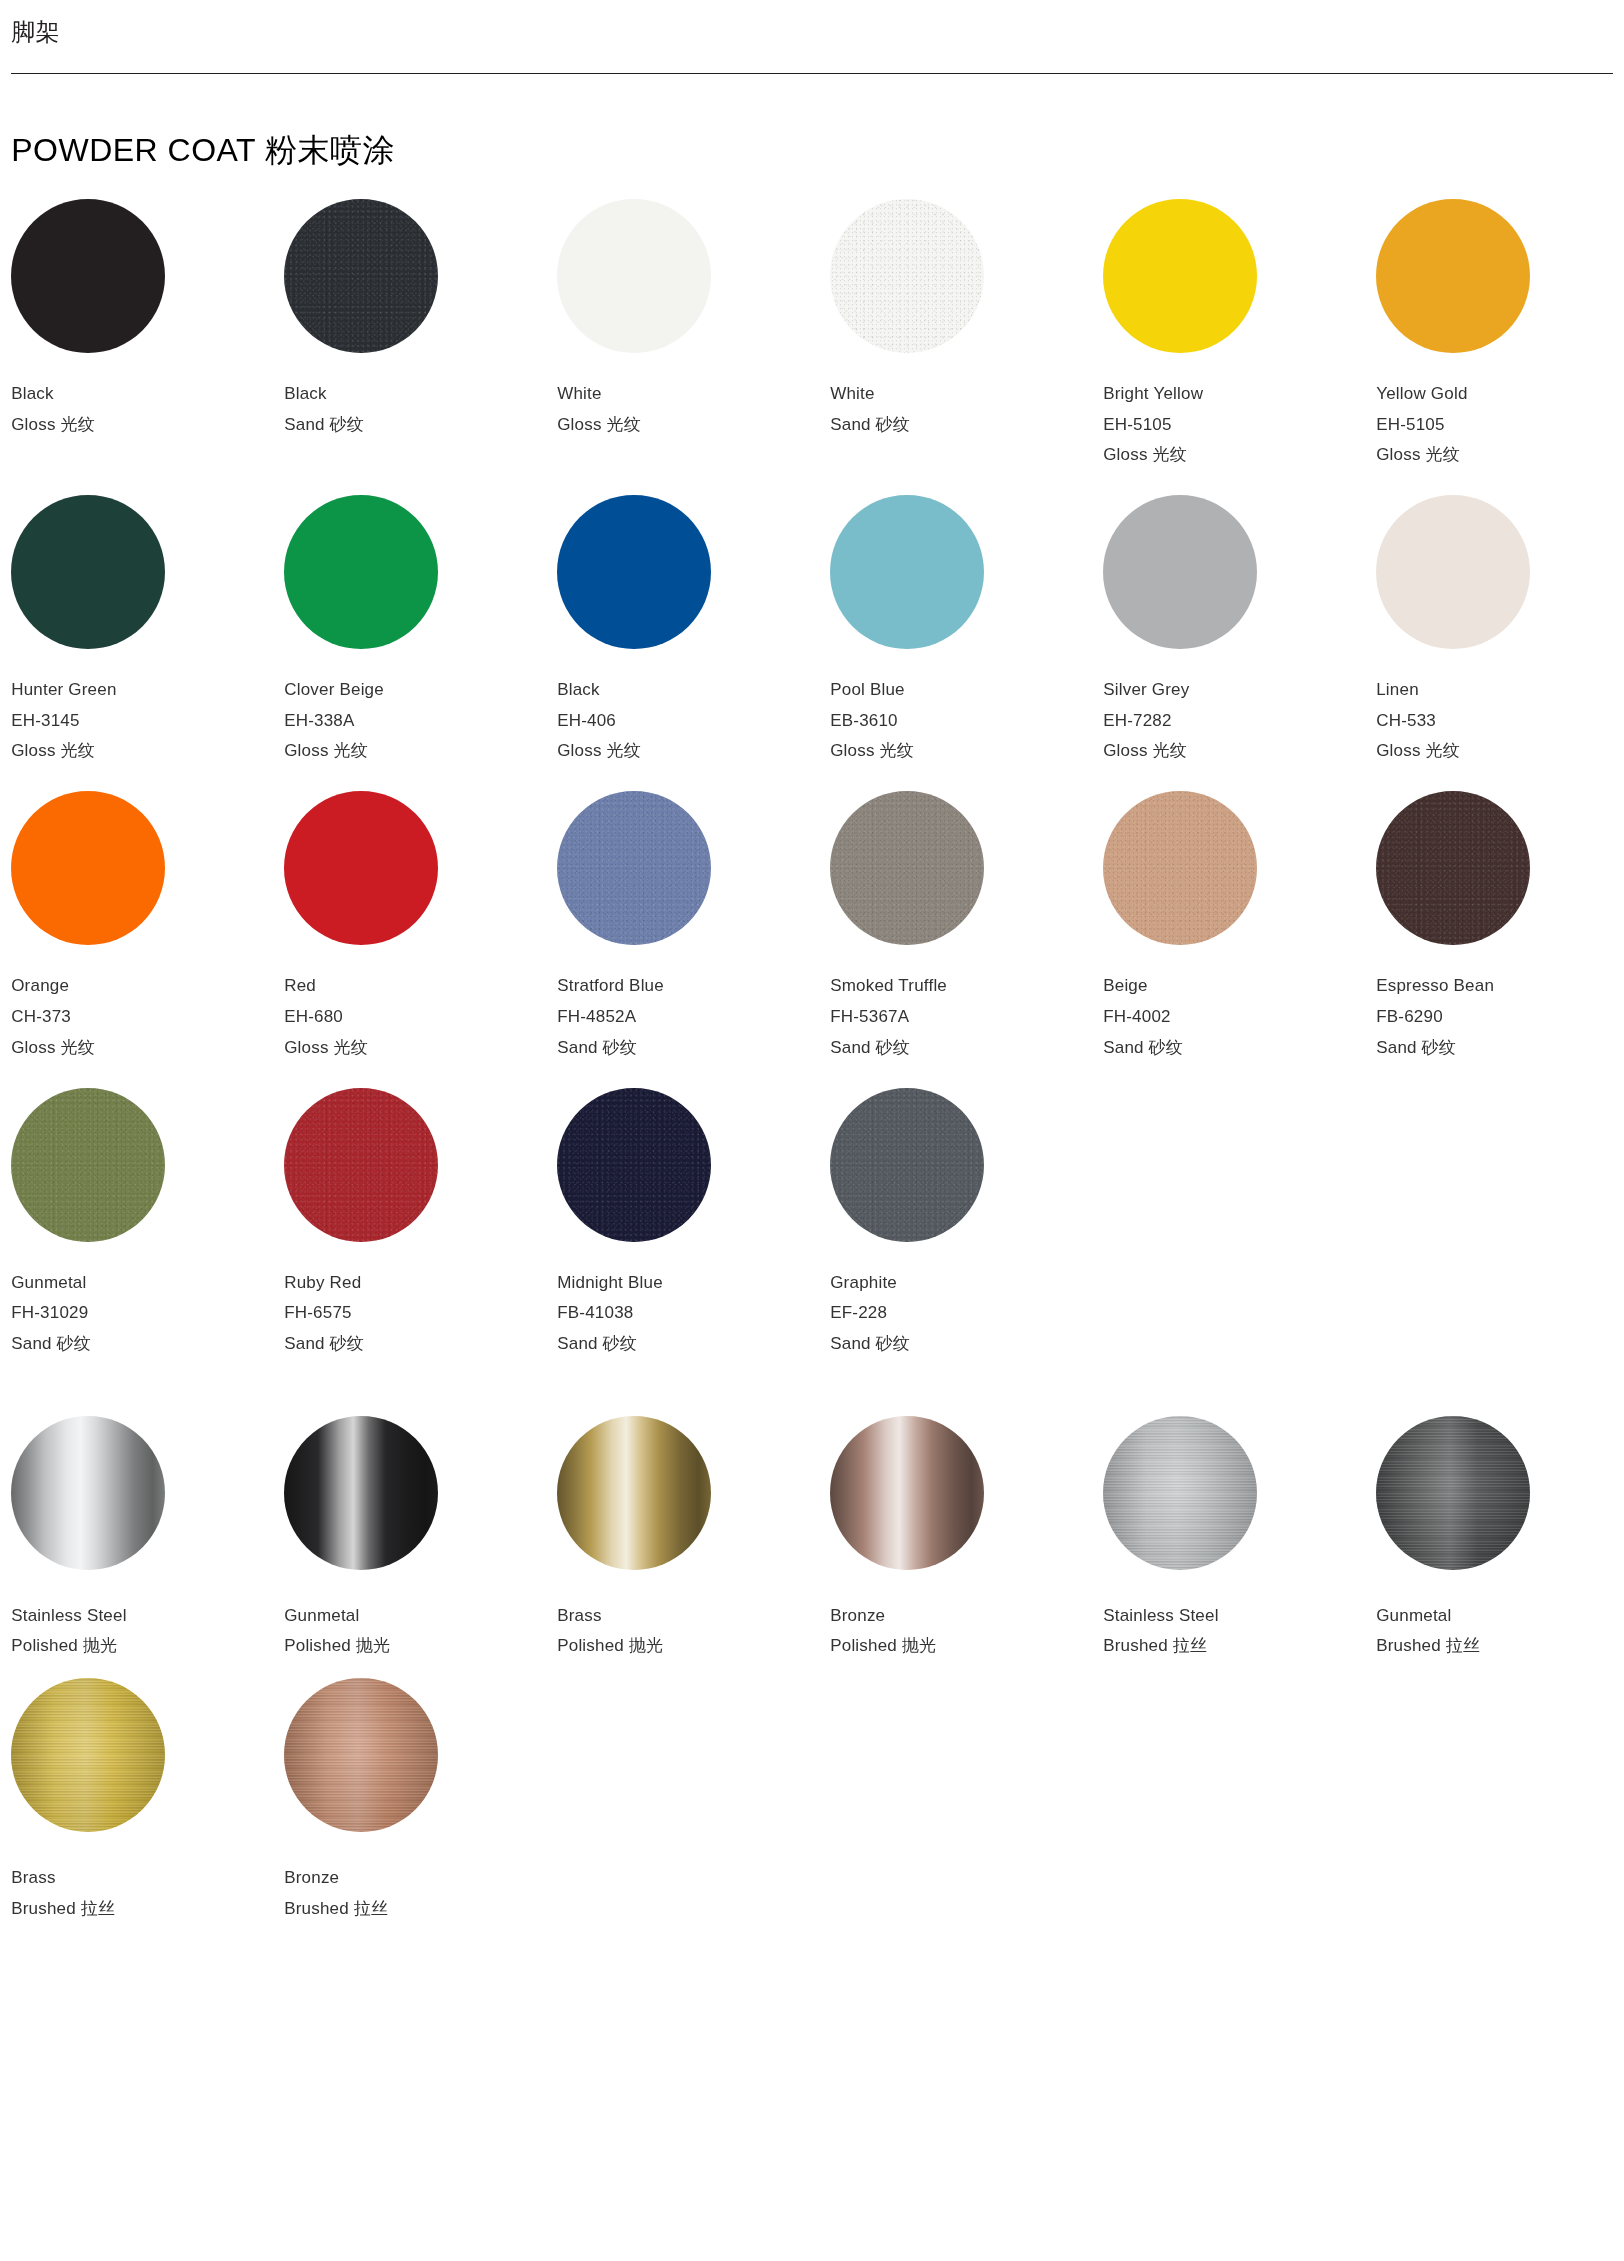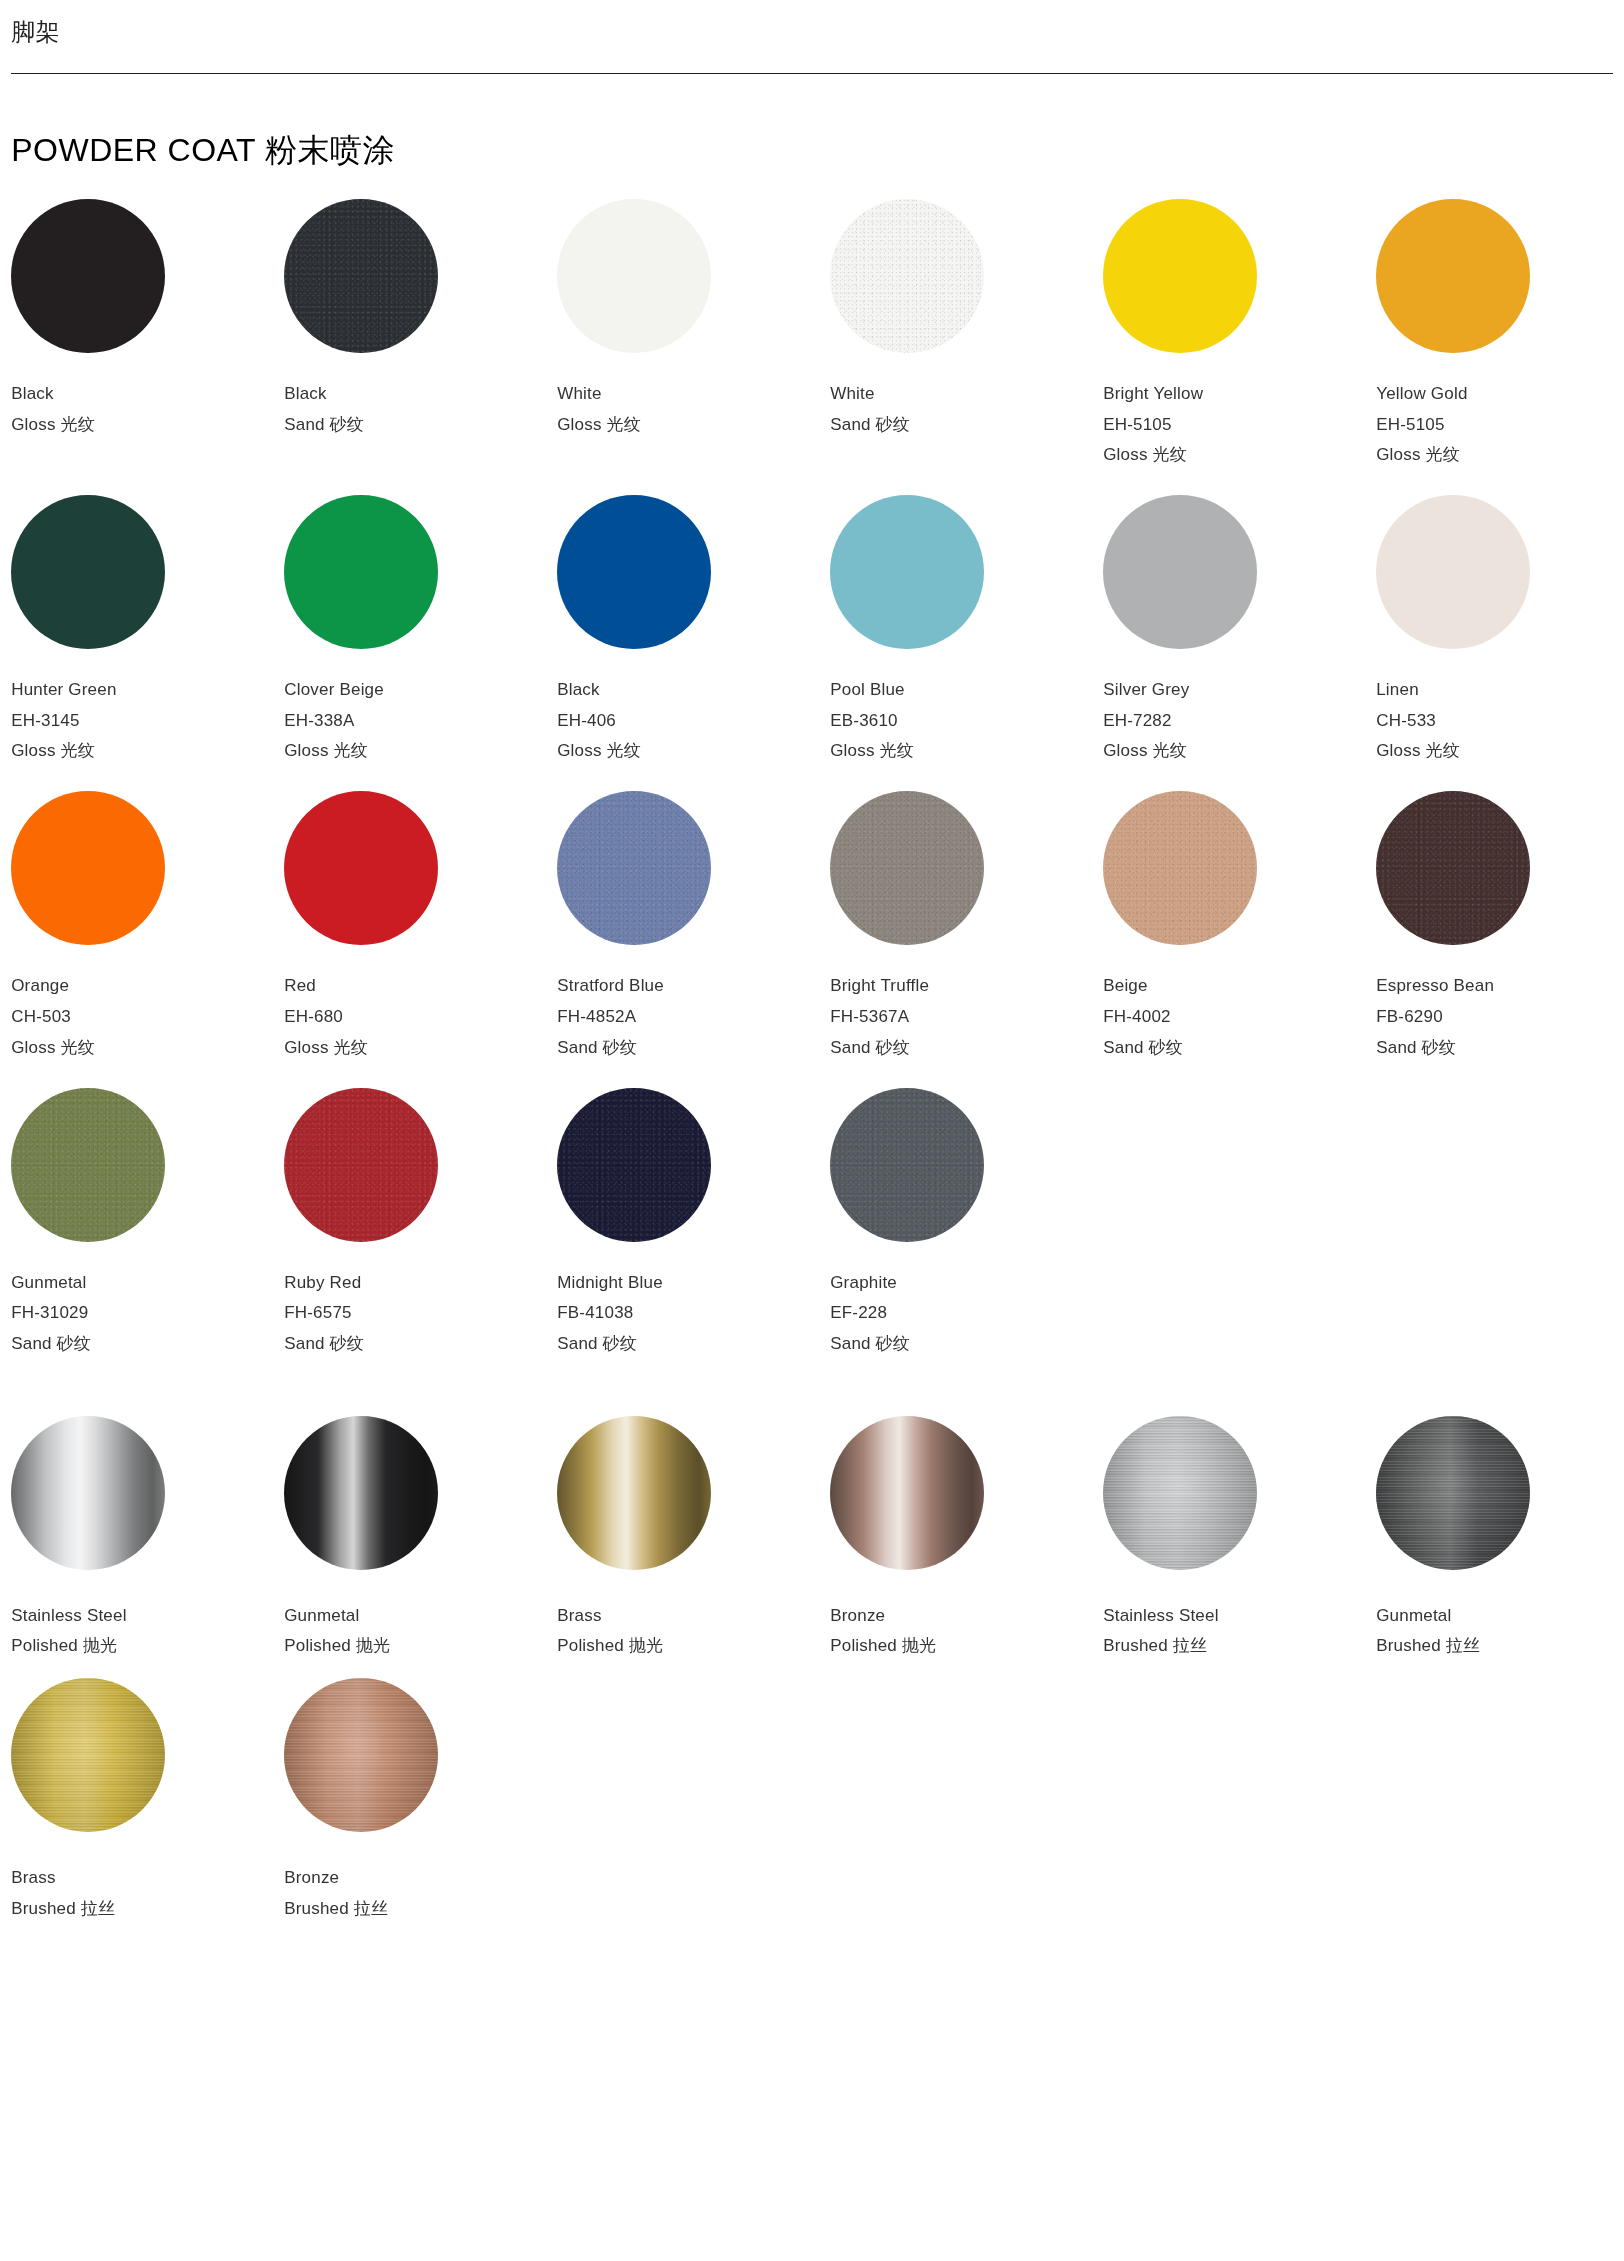--- a/index.html
+++ b/index.html
@@ -244,21 +244,21 @@
           <div class="swatch-labels">
             <div class="swatch-line">Linen</div>
             <div class="swatch-line">CH-533</div>
             <div class="swatch-line">Gloss 光纹</div>
           </div>
         </div>
         <div class="swatch-cell">
           <div class="swatch-disc gloss" style="background: rgb(251, 106, 0);"></div>
           <div class="swatch-labels">
             <div class="swatch-line">Orange</div>
-            <div class="swatch-line">CH-503</div>
+            <div class="swatch-line">CH-373</div>
             <div class="swatch-line">Gloss 光纹</div>
           </div>
         </div>
         <div class="swatch-cell">
           <div class="swatch-disc gloss" style="background: rgb(202, 28, 34);"></div>
           <div class="swatch-labels">
             <div class="swatch-line">Red</div>
             <div class="swatch-line">EH-680</div>
             <div class="swatch-line">Gloss 光纹</div>
           </div>
@@ -267,21 +267,21 @@
           <div class="swatch-disc sand" style="background: rgb(109, 127, 170);"></div>
           <div class="swatch-labels">
             <div class="swatch-line">Stratford Blue</div>
             <div class="swatch-line">FH-4852A</div>
             <div class="swatch-line">Sand 砂纹</div>
           </div>
         </div>
         <div class="swatch-cell">
           <div class="swatch-disc sand" style="background: rgb(140, 133, 125);"></div>
           <div class="swatch-labels">
-            <div class="swatch-line">Bright Truffle</div>
+            <div class="swatch-line">Smoked Truffle</div>
             <div class="swatch-line">FH-5367A</div>
             <div class="swatch-line">Sand 砂纹</div>
           </div>
         </div>
         <div class="swatch-cell">
           <div class="swatch-disc sand" style="background: rgb(205, 161, 132);"></div>
           <div class="swatch-labels">
             <div class="swatch-line">Beige</div>
             <div class="swatch-line">FH-4002</div>
             <div class="swatch-line">Sand 砂纹</div>

